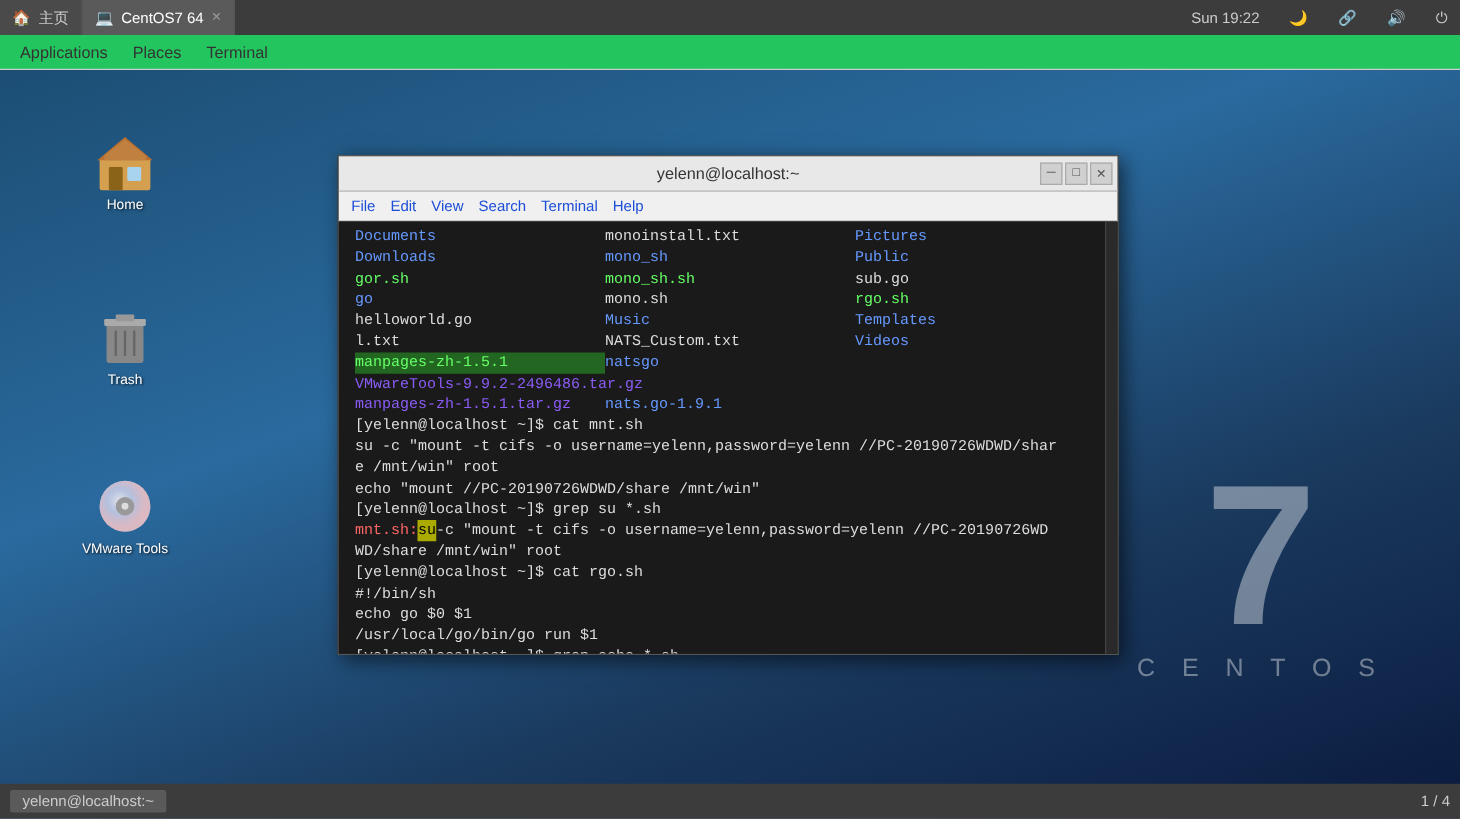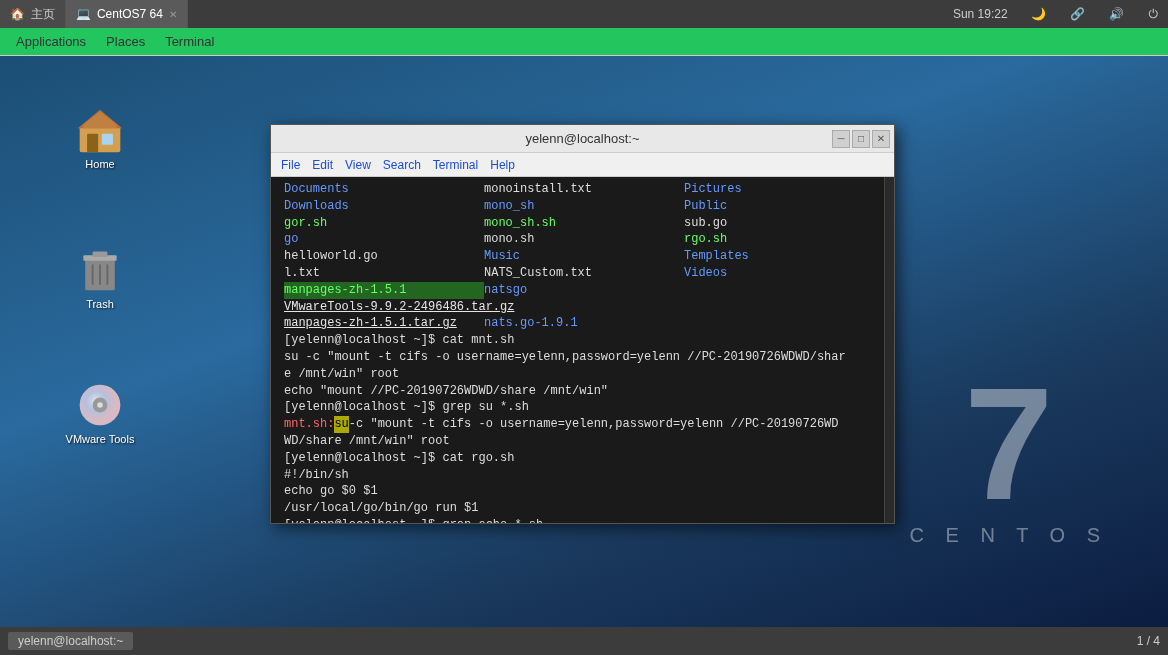--- a/index.html
+++ b/index.html
@@ -236,21 +236,21 @@
 
     .terminal-content {
       display: flex;
       flex: 1;
       overflow: hidden;
     }
 
     
     .t-blue { color: #6699ff; }
     .t-green { color: #66ff66; }
-    .t-red { color: #e5e5e5; text-decoration: underline; }
+    .t-red { color: #8b5cf6; }
     .t-white { color: #ddd; }
 
     .terminal-line {
       display: flex;
       flex-wrap: wrap;
       min-height: 16px;
     }
 
     .col1 { min-width: 200px; }
     .col2 { min-width: 200px; }

